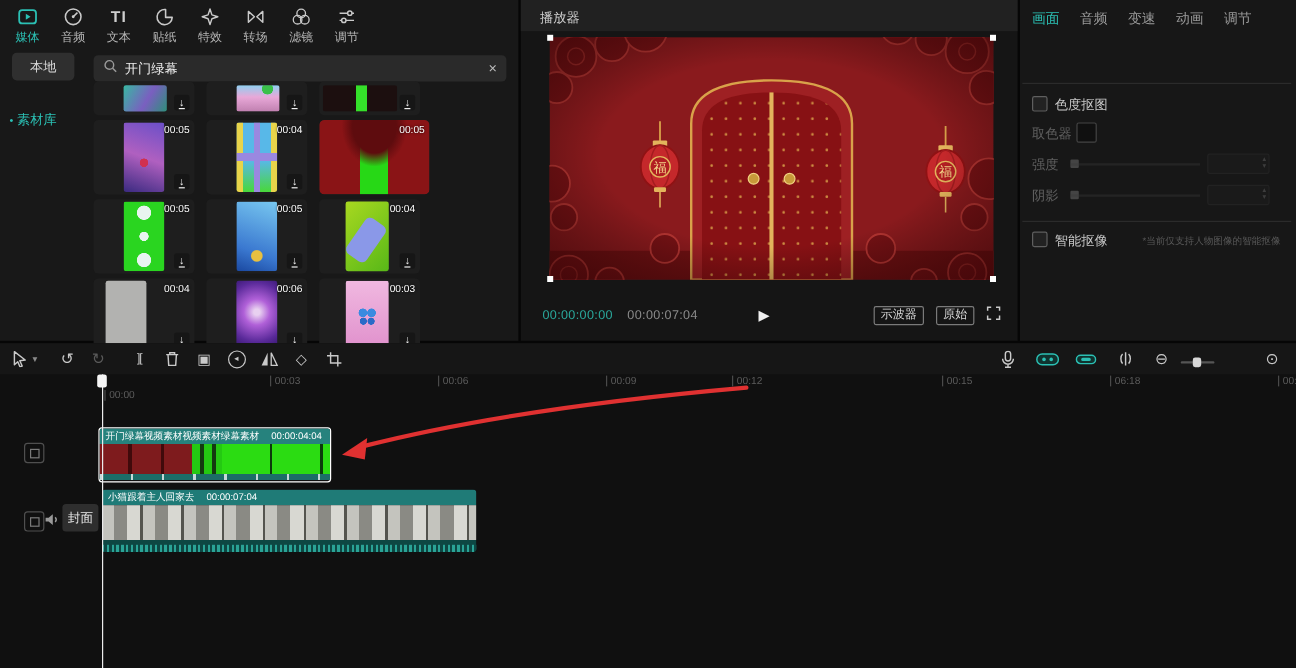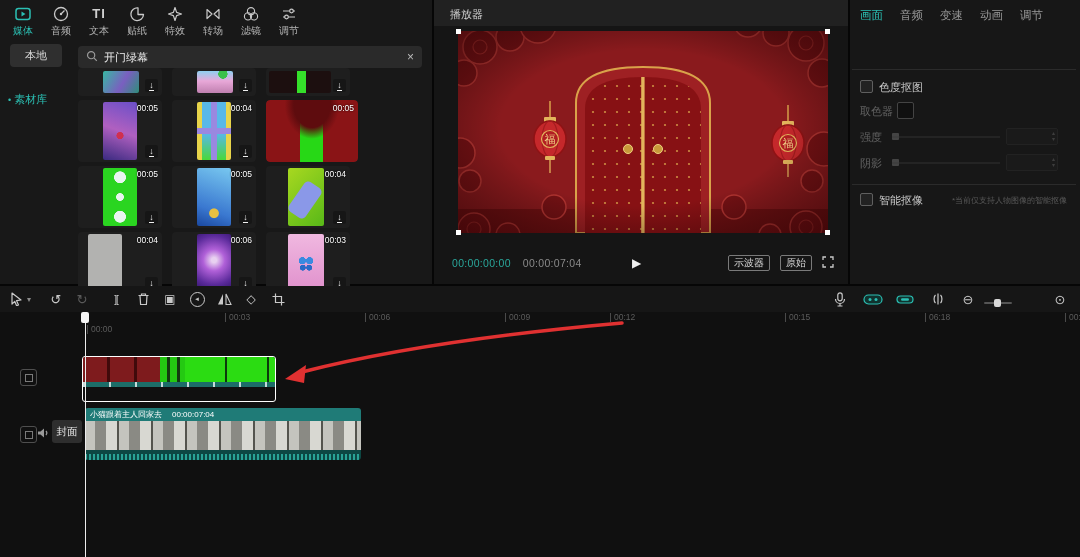--- a/index.html
+++ b/index.html
@@ -99,21 +99,21 @@
   .clip{position:absolute;border-radius:3px;overflow:hidden;}
   .clip-head{height:13px;display:flex;align-items:center;gap:10px;padding:0 5px;font-size:8px;color:#fff;white-space:nowrap;overflow:hidden;}
   .clip1{left:82px;top:356px;width:194px;height:46px;border:1px solid #fff;box-sizing:border-box;}
   .clip1 .clip-head{background:#26827d;}
   .clip1 .body{display:flex;height:25px;}
   .cf-red{width:40%;background:repeating-linear-gradient(90deg,#7e1b1d 0 24px,#400a0b 24px 27px);}
   .cf-mix{width:13%;background:repeating-linear-gradient(90deg,#24c912 0 7px,#143a10 7px 10px);}
   .cf-green{width:47%;background:repeating-linear-gradient(90deg,#2bdc12 0 40px,#0c3a0c 40px 42px);}
   .cstrip{height:5px;background:#1c6d68;
           background-image:repeating-linear-gradient(90deg,rgba(255,255,255,.75) 0 2px,transparent 2px 26px);}
-  .clip2{left:85px;top:408px;width:276px;height:52px;}
+  .clip2{left:85px;top:408px;width:312px;height:52px;}
   .clip2 .clip-head{background:#1f7b77;}
   .cf-gray{height:29px;background:repeating-linear-gradient(90deg,#c4c4be 0 10px,#8a8a84 10px 21px,#d8d8d2 21px 32px,#54544e 32px 34px);}
   .wave{height:10px;background:#0d4743;background-image:repeating-linear-gradient(90deg,#2aa396 0 2px,transparent 2px 4px);
         background-size:100% 60%;background-position:0 100%;background-repeat:no-repeat;}
   .trackicon{position:absolute;width:15px;height:15px;border:1px solid #4f4f4f;border-radius:3px;display:flex;align-items:center;justify-content:center;}
   .trackicon .inner{width:6px;height:6px;border:1px solid #7a7a7a;}
   .cover-btn{left:52px;top:420px;width:30px;height:23px;background:#2e2e2e;border-radius:3px;
              font-size:10.5px;color:#e8e8e8;display:flex;align-items:center;justify-content:center;}
   .annot{position:absolute;left:0;top:0;pointer-events:none;z-index:40;}
   .tl-slider-track{width:28px;height:2px;background:#555;border-radius:1px;position:relative;}
@@ -524,20 +524,24 @@
     </div>
   <span class="abs" style="left:36px;top:426px;">
     <svg width="14" height="14" viewBox="0 0 14 14">
         <path d="M2 5.5 H4.5 L8 2.5 V11.5 L4.5 8.5 H2 Z" fill="#9a9a9a"></path>
         <path d="M10 5 a3 3 0 0 1 0 4" fill="none" stroke="#9a9a9a" stroke-width="1.2"></path>
       </svg>
   </span>
   <div class="abs cover-btn">封面</div>
 
   <div class="clip clip1">
+    <div class="clip-head">
+      <span>开门绿幕视频素材视频素材绿幕素材</span>
+      <span>00:00:04:04</span>
+    </div>
     <div class="body">
       <div class="cf-red"></div>
         <div class="cf-mix"></div>
         <div class="cf-green"></div>
     </div>
     <div class="cstrip"></div>
   </div>
 
   <div class="clip clip2">
     <div class="clip-head">

